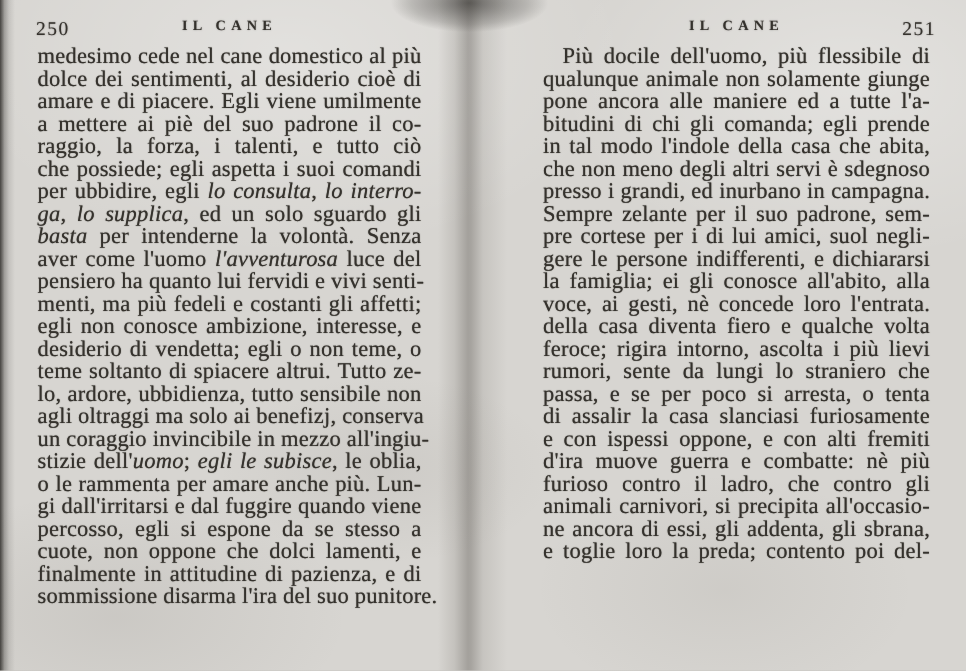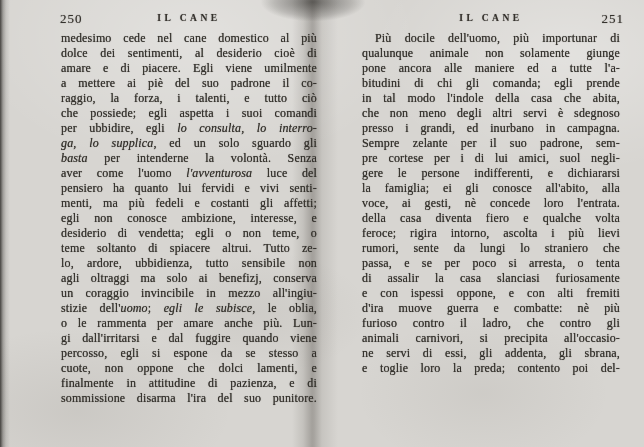--- a/index.html
+++ b/index.html
@@ -21,21 +21,21 @@
       linear-gradient(to right, rgba(28,26,23,.78), rgba(28,26,23,.30) 3px, rgba(28,26,23,.10) 6px, transparent 10px),
       
       radial-gradient(ellipse 220px 120px at 12% 92%, rgba(95,90,82,.10), transparent 70%),
       radial-gradient(ellipse 160px 90px at 40% 70%, rgba(95,90,82,.08), transparent 70%),
       radial-gradient(ellipse 260px 160px at 88% 12%, rgba(255,255,255,.30), transparent 75%),
       radial-gradient(ellipse 300px 180px at 30% 8%, rgba(255,255,255,.28), transparent 75%),
       radial-gradient(ellipse 180px 110px at 75% 88%, rgba(100,95,86,.08), transparent 70%),
       var(--paper, #d7d5d1);
   }
   .page { position: absolute; top: 0; height: 447px; }
-  .page-left  { left: 0; width: 312px; margin-left: 36px; }
+  .page-left  { left: 0; width: 312px; }
   .page-right { left: 312px; width: 332px; }
 
   .pageno {
     position: absolute; top: 11px;
     font-size: 13px; letter-spacing: 1px; color: var(--ink, #35322d);
     text-shadow: 0 0 1px rgba(53,50,45,.55);
   }
   .page-left .pageno  { left: 24px; }
   .page-right .pageno { right: 20px; }
 
@@ -46,21 +46,21 @@
   }
   .page-left  .running-title { left: 25px;  width: 256px; text-align: center; }
   .page-right .running-title { left: 50px;  width: 258px; text-align: center; }
 
   .textblock { position: absolute; top: 31px; }
   .page-left  .textblock { left: 25px; width: 256px; }
   .page-right .textblock { left: 50px; width: 258px; }
 
   .line {
     height: 15px; line-height: 15px;
-    font-size: 12px; letter-spacing: .15px;
+    font-size: 15px; letter-spacing: .15px;
     color: var(--ink, #35322d);
     text-shadow: 0 0 .7px rgba(53,50,45,.85);
     text-align: justify; text-align-last: justify; text-justify: inter-word;
     white-space: nowrap; overflow: visible;
   }
   .line i { font-style: italic; }
   .first-indent .line:first-child { text-indent: 13px; }
 </style>
 </head>
 <body>
@@ -96,39 +96,39 @@
         <div class="line"><span>cuote, non oppone che dolci lamenti, e</span></div>
         <div class="line"><span>finalmente in attitudine di pazienza, e di</span></div>
         <div class="line"><span>sommissione disarma l'ira del suo punitore.</span></div>
       </div>
   </div>
 
   <div class="page page-right">
     <span class="running-title">IL CANE</span>
     <span class="pageno">251</span>
     <div class="textblock first-indent">
-        <div class="line"><span>Più docile dell'uomo, più importunar di</span></div>
+        <div class="line"><span>Più docile dell'uomo, più flessibile di</span></div>
         <div class="line"><span>qualunque animale non solamente giunge</span></div>
         <div class="line"><span>pone ancora alle maniere ed a tutte l'a-</span></div>
         <div class="line"><span>bitudini di chi gli comanda; egli prende</span></div>
         <div class="line"><span>in tal modo l'indole della casa che abita,</span></div>
         <div class="line"><span>che non meno degli altri servi è sdegnoso</span></div>
         <div class="line"><span>presso i grandi, ed inurbano in campagna.</span></div>
         <div class="line"><span>Sempre zelante per il suo padrone, sem-</span></div>
         <div class="line"><span>pre cortese per i di lui amici, suol negli-</span></div>
         <div class="line"><span>gere le persone indifferenti, e dichiararsi</span></div>
         <div class="line"><span>la famiglia; ei gli conosce all'abito, alla</span></div>
         <div class="line"><span>voce, ai gesti, nè concede loro l'entrata.</span></div>
         <div class="line"><span>della casa diventa fiero e qualche volta</span></div>
         <div class="line"><span>feroce; rigira intorno, ascolta i più lievi</span></div>
         <div class="line"><span>rumori, sente da lungi lo straniero che</span></div>
         <div class="line"><span>passa, e se per poco si arresta, o tenta</span></div>
         <div class="line"><span>di assalir la casa slanciasi furiosamente</span></div>
         <div class="line"><span>e con ispessi oppone, e con alti fremiti</span></div>
         <div class="line"><span>d'ira muove guerra e combatte: nè più</span></div>
         <div class="line"><span>furioso contro il ladro, che contro gli</span></div>
         <div class="line"><span>animali carnivori, si precipita all'occasio-</span></div>
-        <div class="line"><span>ne servi di essi, gli addenta, gli sbrana,</span></div>
+        <div class="line"><span>ne ancora di essi, gli addenta, gli sbrana,</span></div>
         <div class="line"><span>e toglie loro la preda; contento poi del-</span></div>
       </div>
   </div>
 
 </div>
 
 </body></html>

